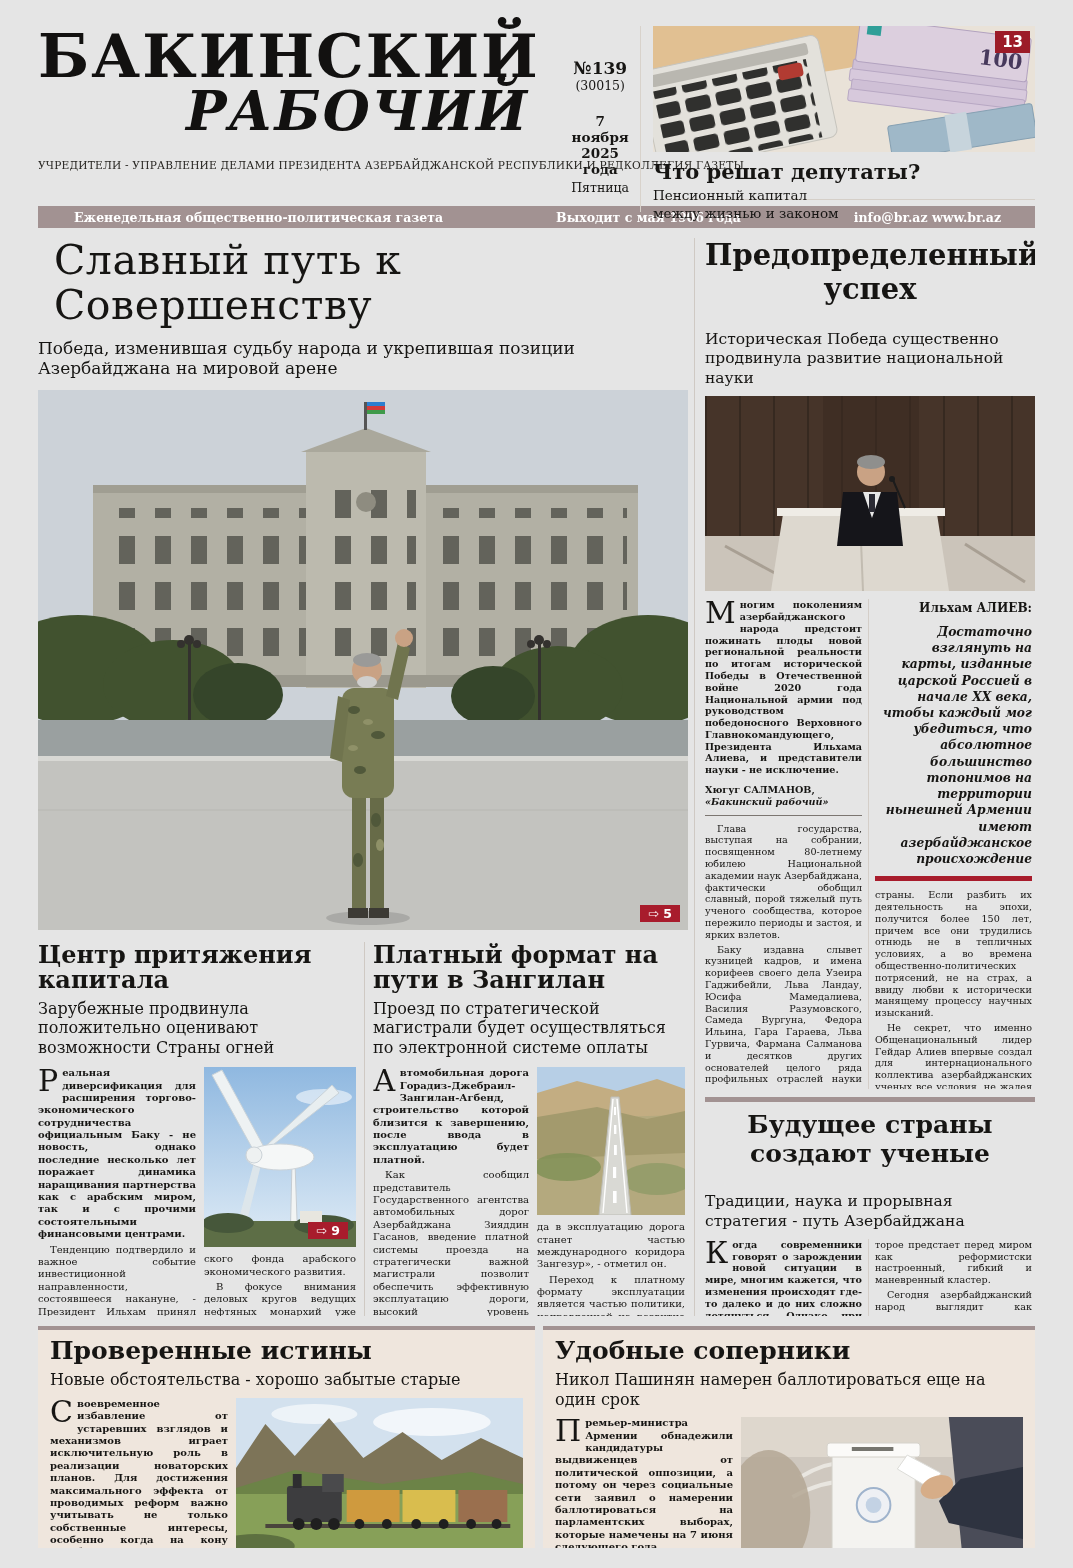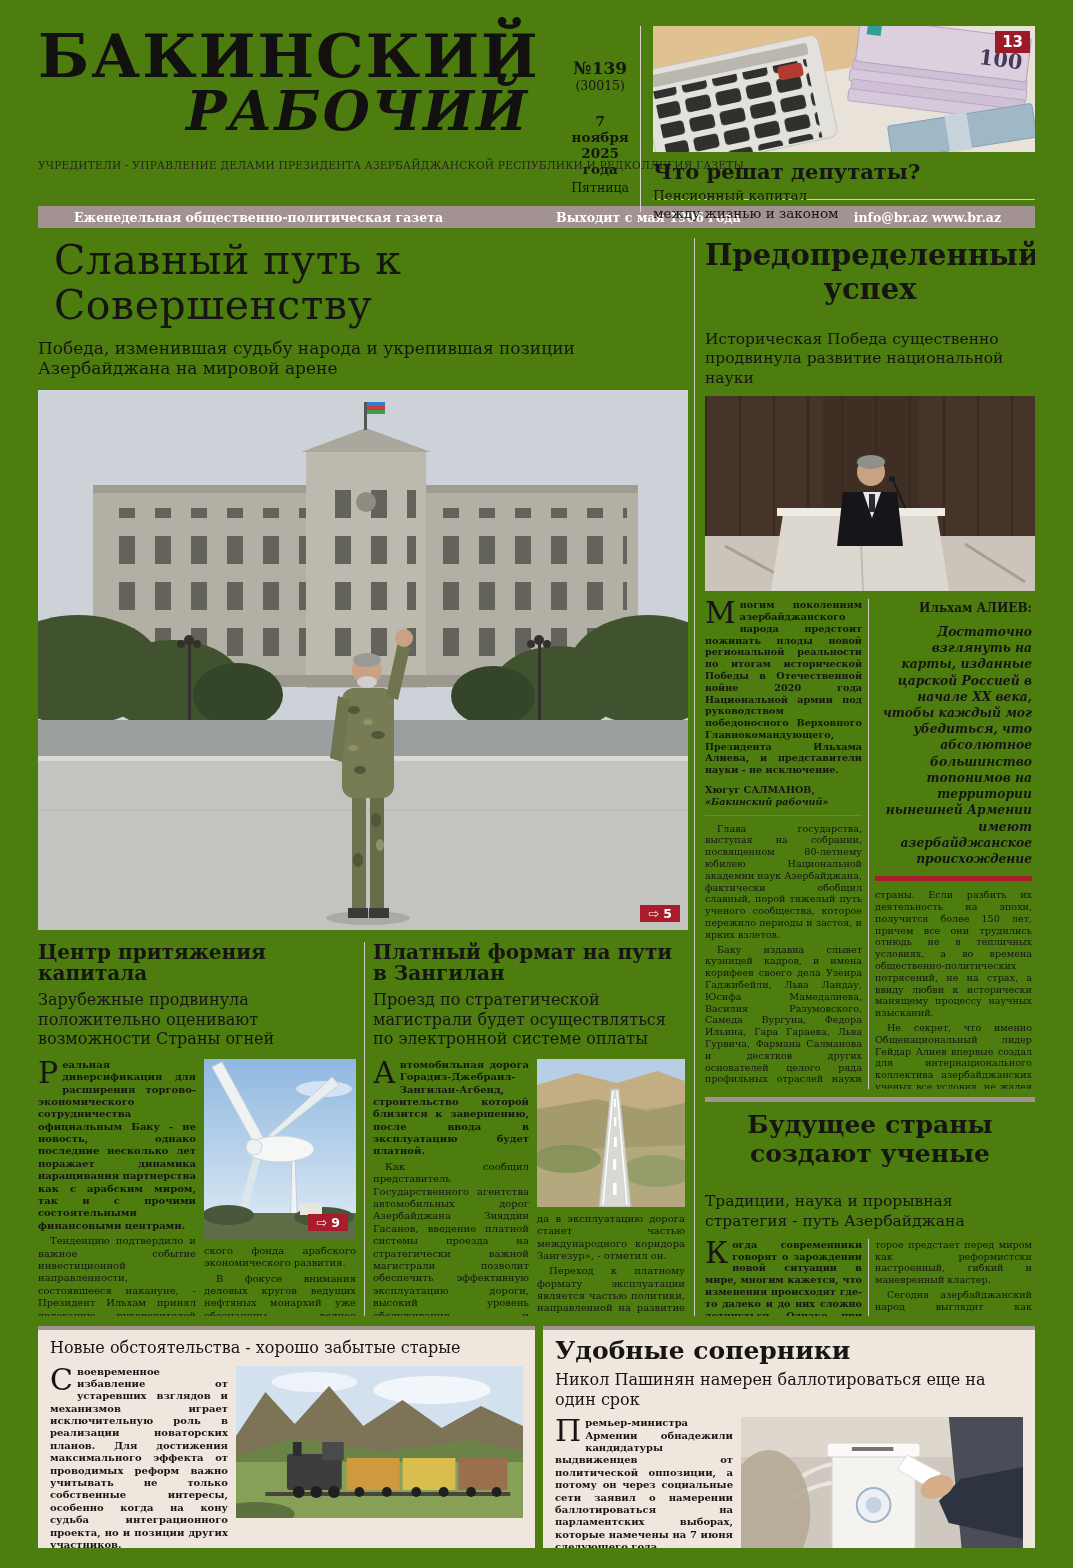--- a/index.html
+++ b/index.html
@@ -1,19 +1,19 @@
 <!DOCTYPE html>
 <html lang="ru"><head>
 <meta charset="utf-8">
 <style>
   * { margin:0; padding:0; box-sizing:border-box; }
   body { background:#888; }
   .page {
     position:relative; width:1073px; height:1568px; margin:0 auto;
-    background:#4d7c0f; overflow:hidden; color:#161513;
+    background:#e5e5e5; overflow:hidden; color:#161513;
     font-family:"DejaVu Serif", serif;
   }
   
   .masthead { display:flex; padding:26px 38px 0 38px; height:200px; }
   .mast-left { width:512px; }
   .mast-t1 { font-size:60px; font-weight:bold; letter-spacing:2px; line-height:1.02; color:#121110; }
   .mast-t2 { font-size:54px; font-weight:bold; font-style:italic; letter-spacing:2px; margin:-8px 0 0 148px; color:#121110; }
   .founders { font-size:10.6px; letter-spacing:.2px; margin-top:16px; color:#262420; white-space:nowrap; }
   .mast-issue { width:100px; text-align:center; margin:32px 6px 0 16px; }
   .iss-no { font-size:17px; font-weight:bold; }
@@ -40,21 +40,21 @@
   .lead-sub { font-size:17px; margin-bottom:12px; }
   .photo-box { position:relative; overflow:hidden; }
   .pmark { position:absolute; right:8px; bottom:8px; background:#a81c2c; color:#fff;
     font:bold 12.5px "DejaVu Sans", sans-serif; padding:1px 8px; }
   .pmark .ar { font-weight:normal; }
   
   .mid-band { display:flex; margin-top:12px; height:438px; overflow:hidden; }
   .sec-capital { width:318px; }
   .mid-vline { width:1px; background:#cfc9c3; margin:0 8px; }
   .sec-toll { width:312px; }
-  .h2 { font-size:20px; font-weight:bold; margin-bottom:6px; line-height:1.05; }
+  .h2 { font-size:24px; font-weight:bold; margin-bottom:6px; line-height:1.05; }
   .kicker { font-size:16px; line-height:1.22; margin-bottom:10px; }
   .cols2 { display:flex; }
   .bcol { text-align:justify; font-size:10px; line-height:1.24; }
   .left-zone .bcol { font-size:10px; }
   .right-zone .bcol { font-size:9.6px; line-height:1.23; width:157px; }
   .cap-c1 { width:158px; margin-right:8px; }
   .cap-c2 { width:152px; }
   .toll-c1 { width:156px; margin-right:8px; }
   .toll-c2 { width:148px; }
   .p { text-indent:12px; margin-top:3px; }
@@ -392,20 +392,21 @@
           <div class="p">Сегодня азербайджанский народ выглядит как самодостаточная многомиллионная семья, уверенно заявляющая о себе на большой арене и демонстрирующая реальные шансы на лидерство. На протяжении всей истории он выступал дееспособной силой, осознающей свои цели и стремящейся к их реализации, даже на фоне резких исторических изменений.</div>
 
         </div>
       </div>
     </aside>
   </div>
 
   <div class="bottom-row">
 
     <section class="panel panel-l">
+      <h2 class="h2">Проверенные истины</h2>
       <div class="kicker">Новые обстоятельства - хорошо забытые старые</div>
       <div class="panel-cols">
         <div class="pan-text bcol">
           <div class="lede"><span class="dc">С</span><span>воевременное избавление от устаревших взглядов и механизмов играет исключительную роль в реализации новаторских планов. Для достижения максимального эффекта от проводимых реформ важно учитывать не только собственные интересы, особенно когда на кону судьба интеграционного проекта, но и позиции других участников.</span></div>
         </div>
         <div class="pan-photo">
           <svg width="100%" height="152" viewBox="0 0 293 152" preserveAspectRatio="none">
             <rect width="293" height="152" fill="#d3e1ee"></rect>
             <ellipse cx="200" cy="24" rx="60" ry="14" fill="#fff" opacity="0.7"></ellipse>
             <ellipse cx="80" cy="16" rx="44" ry="10" fill="#fff" opacity="0.6"></ellipse>

